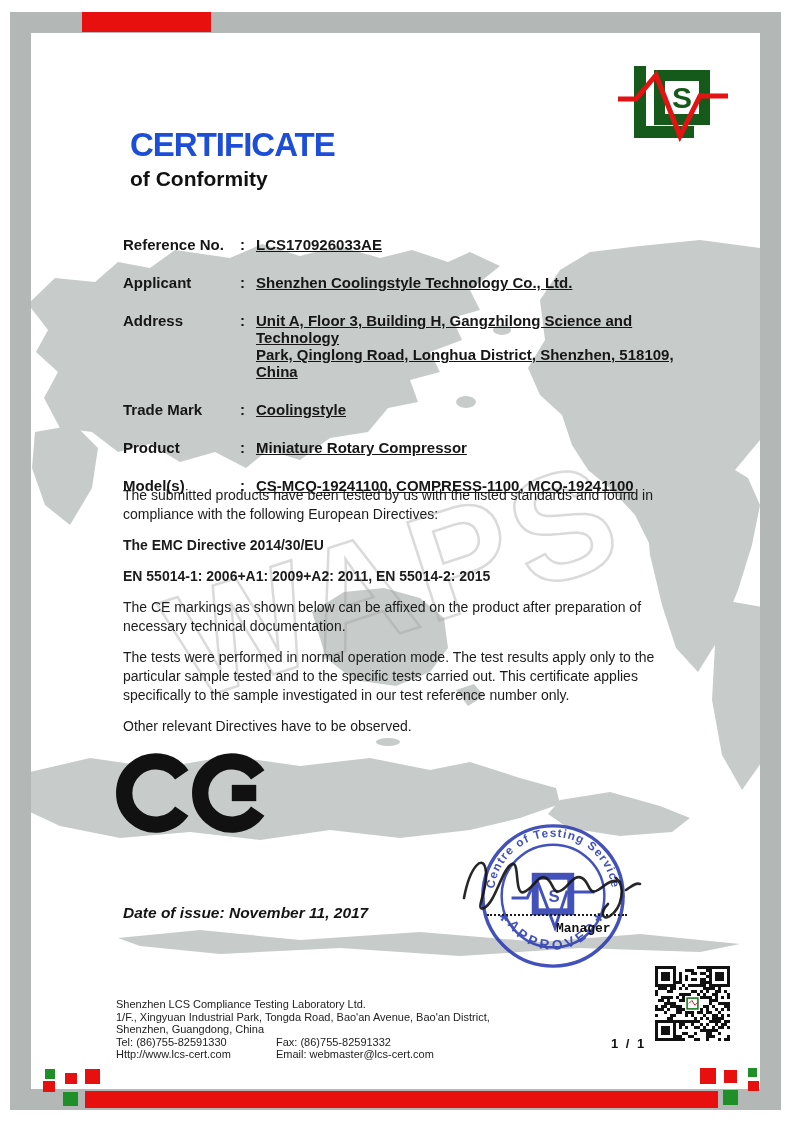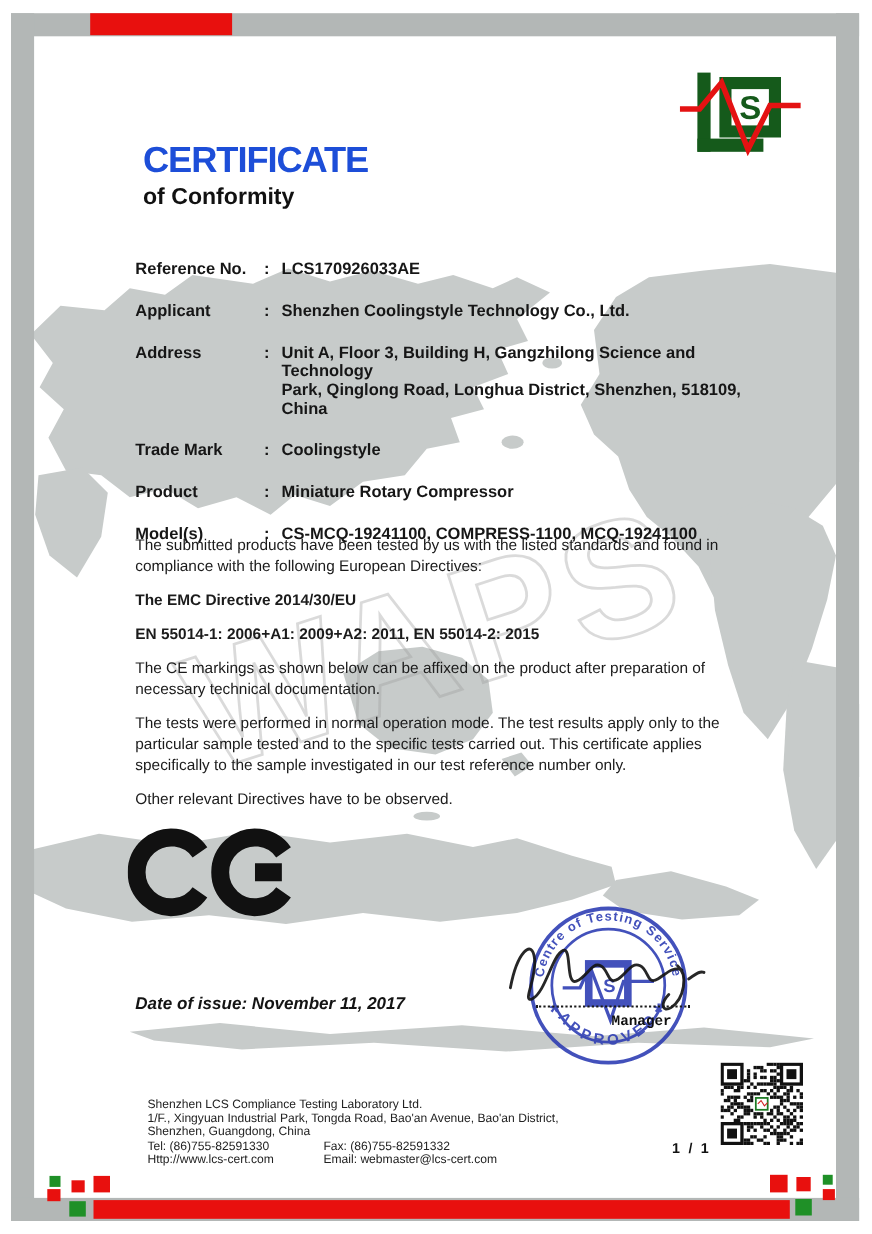--- a/index.html
+++ b/index.html
@@ -22,37 +22,37 @@
   
   .logo{position:absolute;left:618px;top:63px;z-index:4;}
   .title-block{position:absolute;left:130px;top:126px;z-index:6;}
   .title-main{font-size:33px;font-weight:bold;letter-spacing:-1px;color:#1d4ed8;}
   .title-sub{font-size:21px;font-weight:bold;margin-top:3px;color:#111;}
   
   .fields{position:absolute;left:123px;top:236px;width:600px;z-index:6;}
   .frow{display:flex;margin-bottom:21px;font-size:15px;font-weight:bold;line-height:17px;color:#161616;}
   .flabel{width:117px;flex:none;}
   .fcolon{width:16px;flex:none;}
-  .fvalue{width:460px;}
+  .fvalue{width:460px;text-decoration:underline;}
   
   .bodytext{position:absolute;left:123px;top:474px;width:575px;z-index:6;
             font-size:14px;line-height:19px;color:#1b1b1b;}
   .bodytext p{margin:12px 0 9px 0;}
   .bodytext p.bold{font-weight:bold;}
   
   .ce{position:absolute;left:116px;top:744px;z-index:6;}
   
   .dateline{position:absolute;left:123px;top:904px;font-size:15.5px;font-weight:bold;z-index:6;color:#141414;font-style:italic;}
   
   .stamp{position:absolute;left:474px;top:817px;z-index:7;opacity:.88;}
   .signature{position:absolute;left:450px;top:832px;z-index:8;}
   .sig-dots{position:absolute;left:487px;top:914px;width:140px;height:0;border-top:2px dotted #1a1a1a;z-index:9;}
   .manager{position:absolute;left:556px;top:921px;font-size:13px;font-weight:600;color:#101010;z-index:9;font-family:Liberation Mono, monospace;}
   
-  .footer{position:absolute;left:134px;top:998px;width:430px;z-index:6;font-size:11px;line-height:12.5px;color:#222;}
+  .footer{position:absolute;left:116px;top:998px;width:430px;z-index:6;font-size:11px;line-height:12.5px;color:#222;}
   .footer .grid{display:flex;}
   .footer .grid .c1{width:160px;flex:none;}
   .qr{position:absolute;left:655px;top:966px;z-index:6;}
   .pageno{position:absolute;left:611px;top:1036px;font-size:13px;font-weight:bold;letter-spacing:2px;z-index:6;color:#111;}
 </style>
 </head>
 <body>
 
 <div class="page">
 

